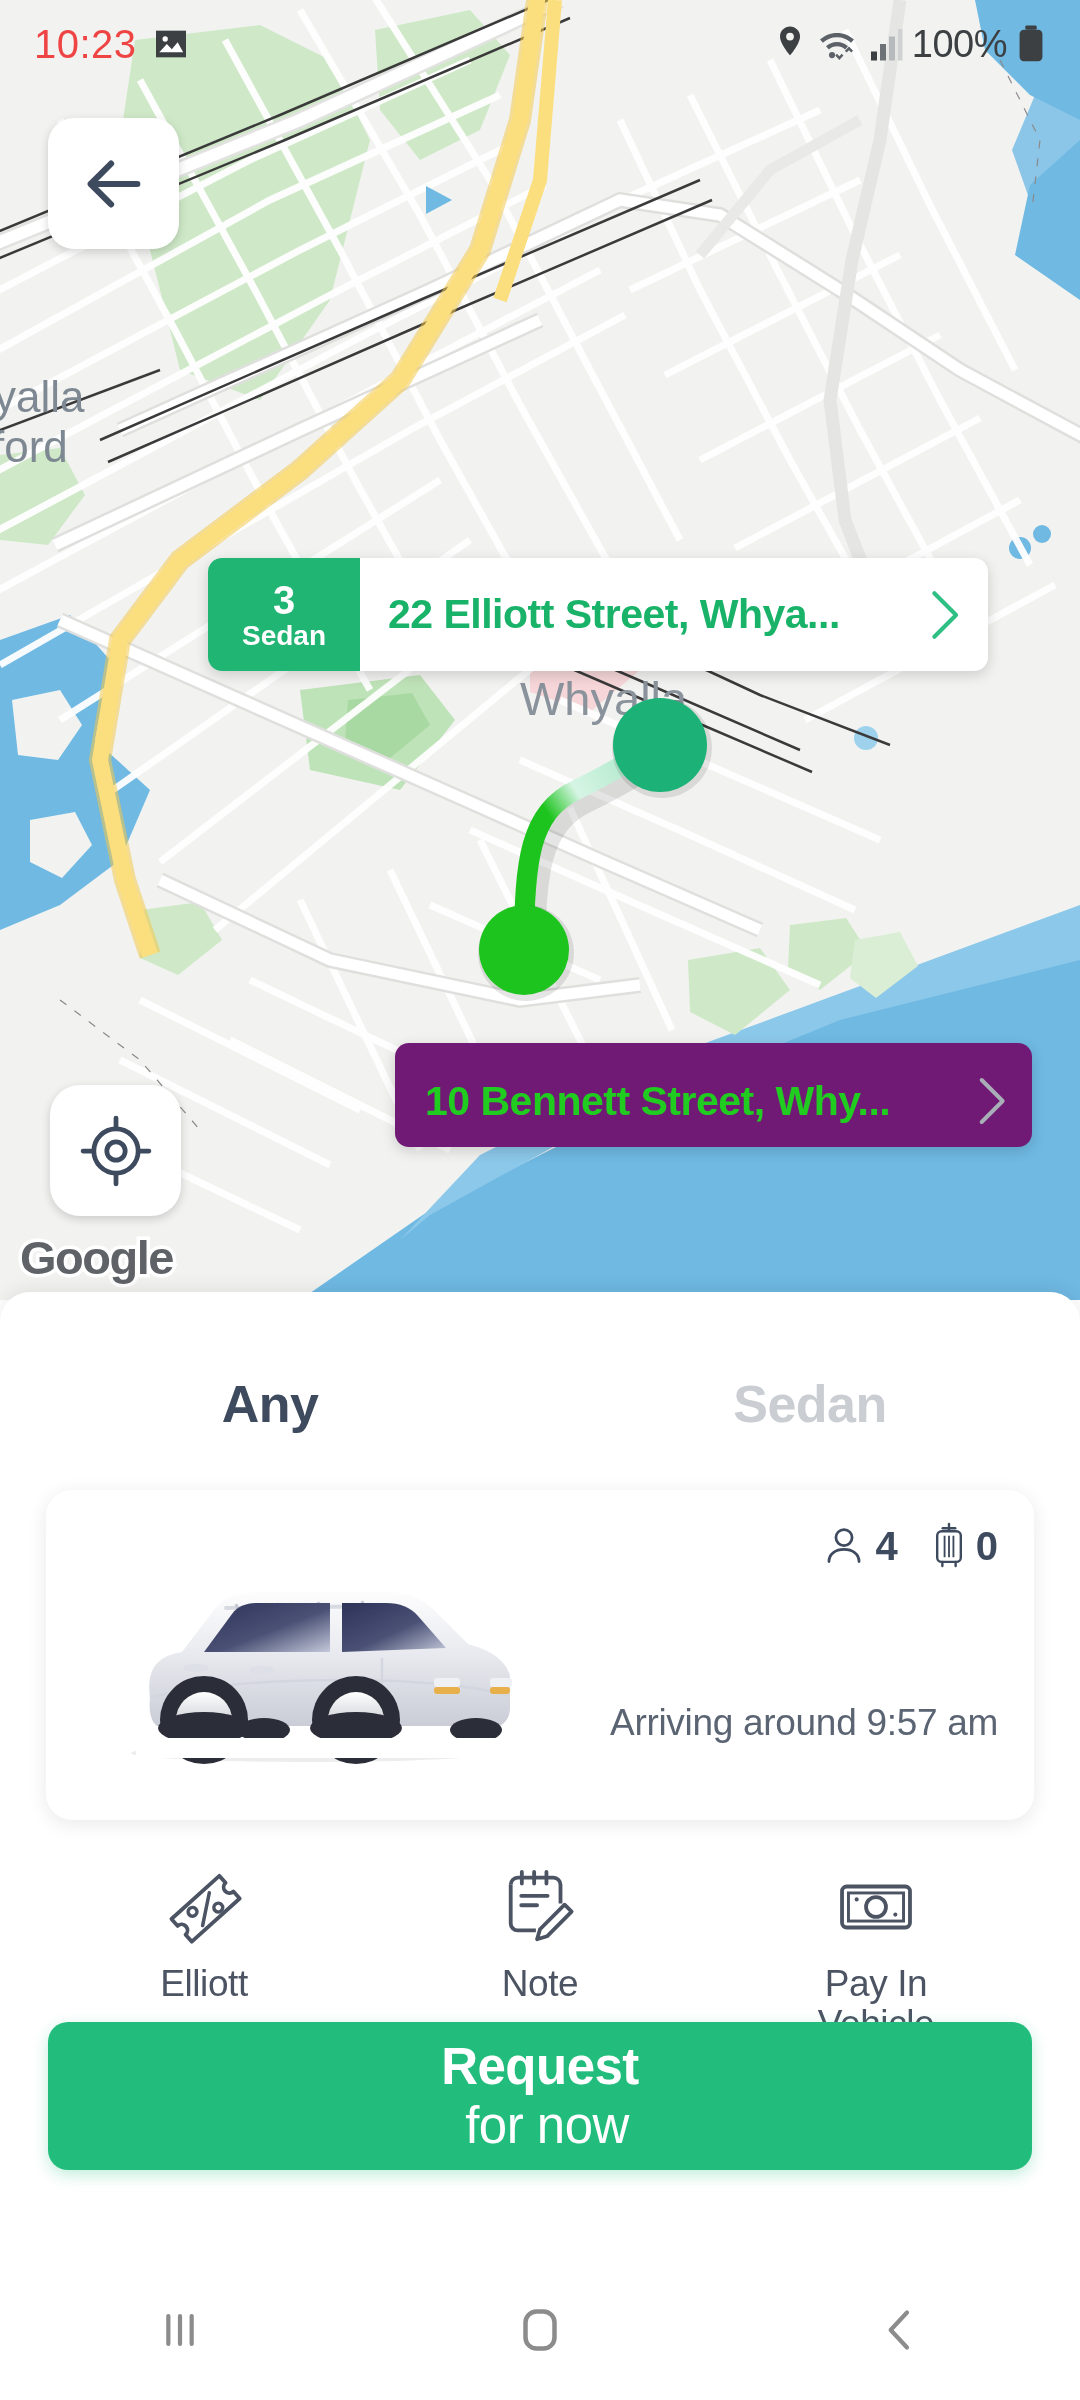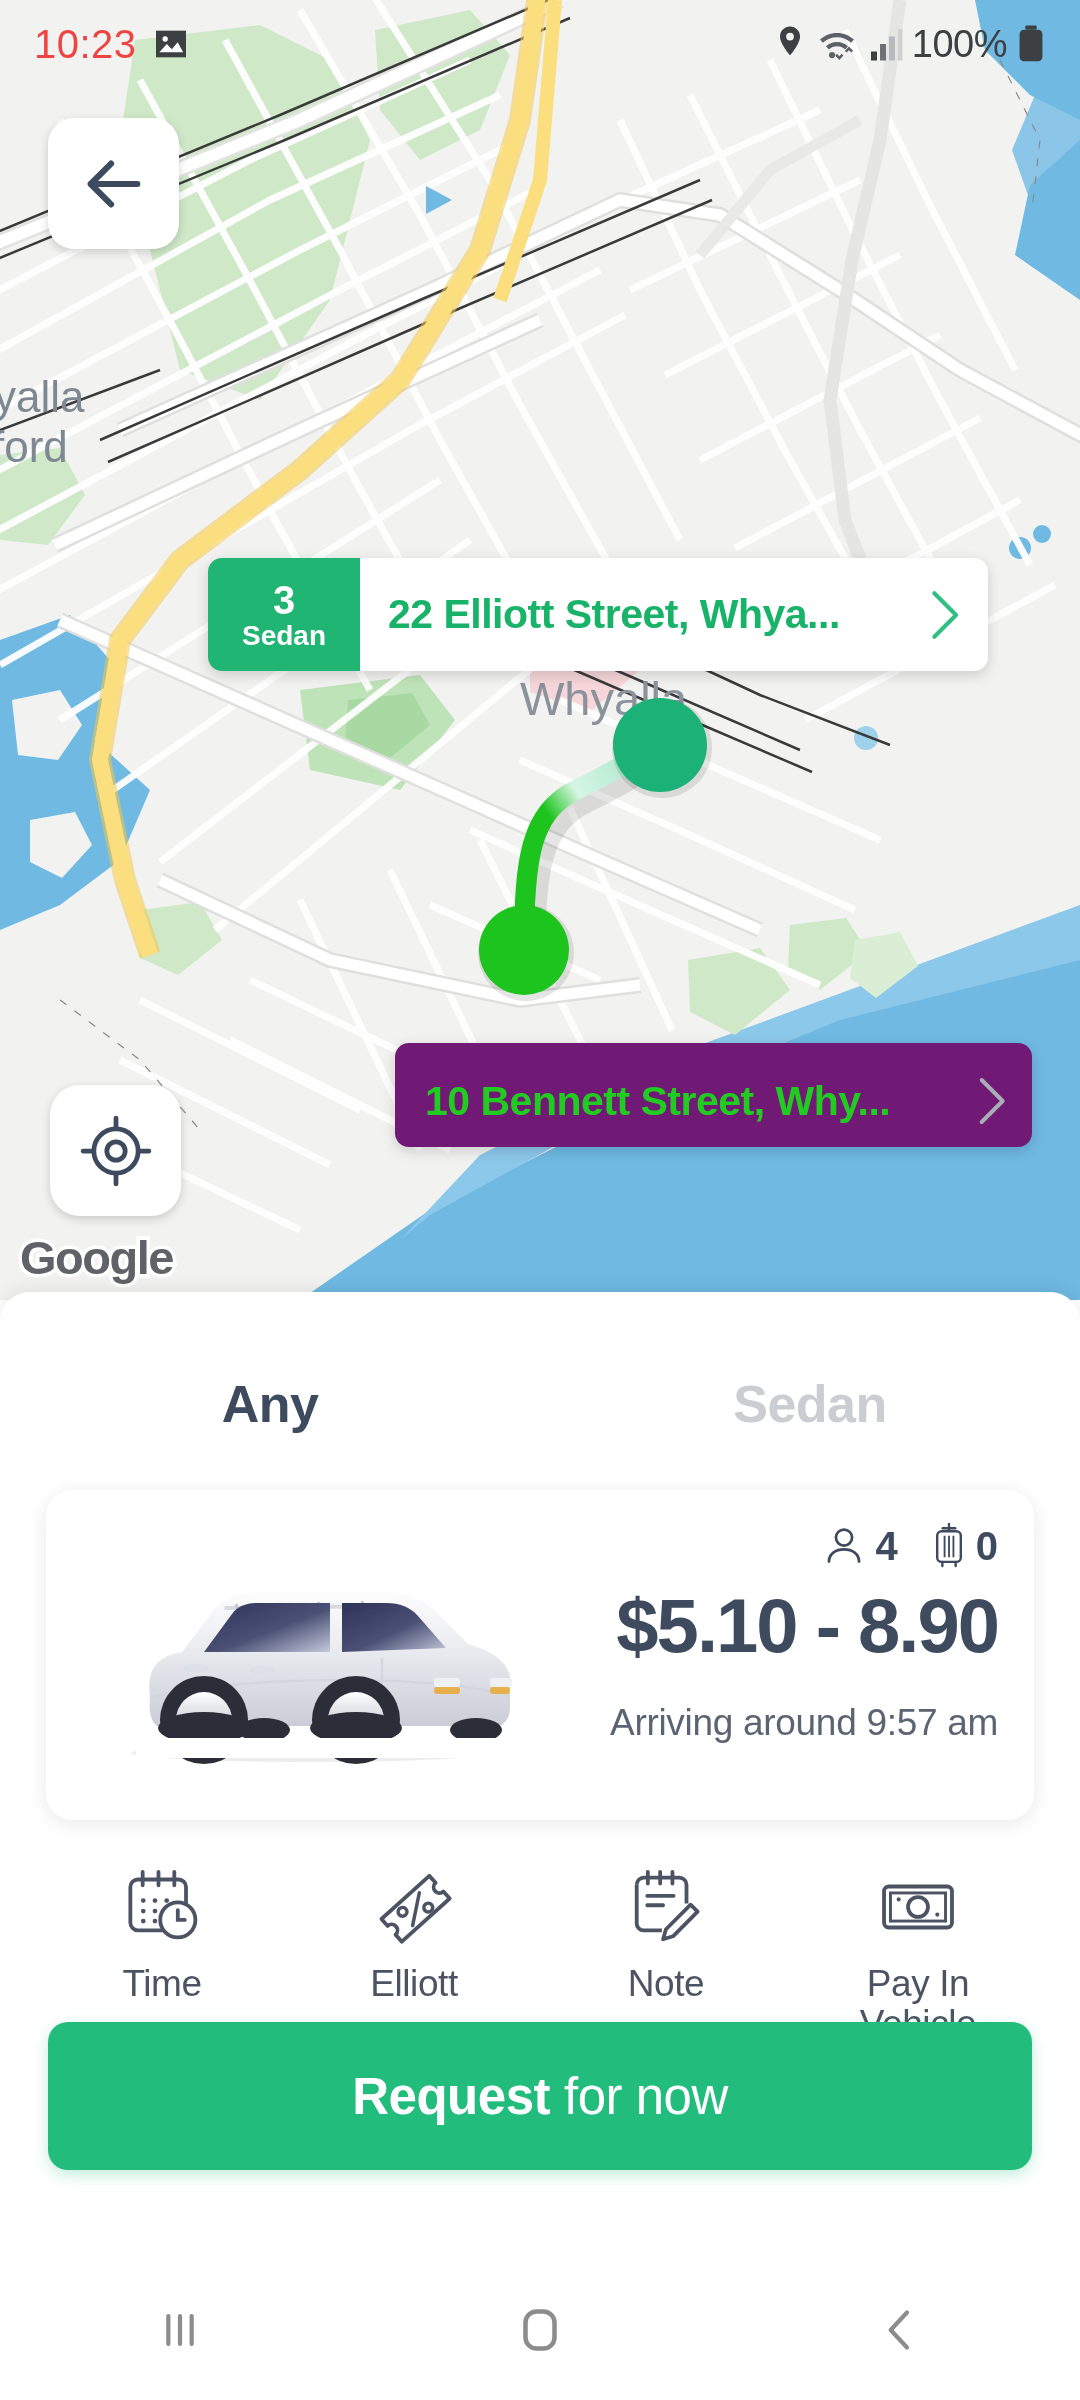--- a/index.html
+++ b/index.html
@@ -84,21 +84,21 @@
   
   #actions { display:flex; margin:46px 36px 0 36px; }
   .action { flex:1; display:flex; flex-direction:column; align-items:center; gap:16px; }
   .action-label { font-size:37px; color:#4C5463; text-align:center;
      line-height:1.08; letter-spacing:-0.4px; }
 
   
   #request-btn { position:absolute; left:48px; top:2022px; width:984px; height:148px;
      background:#22BD7D; border-radius:20px; z-index:31;
      display:flex; align-items:center; justify-content:center;
-     box-shadow:0 5px 16px rgba(34,189,125,.28); }
+     box-shadow:0 5px 16px rgba(34,189,125,.28);flex-direction:column; }
   #request-btn .b { font-size:51px; font-weight:bold; color:#fff; letter-spacing:-0.5px; }
   #request-btn .l { font-size:51px; font-weight:normal; color:#fff; letter-spacing:-0.5px;
      margin-left:14px; }
 
   
   #navbar { position:absolute; left:0; top:2260px; width:1080px; height:140px;
      background:#fff; z-index:35;
      display:flex; align-items:center; justify-content:space-around; }
   .nav-btn { width:160px; height:140px; display:flex; align-items:center; justify-content:center; }
 </style>
@@ -378,44 +378,25 @@
         <svg width="34" height="48" viewBox="0 0 18 26" fill="none">
           <path d="M9 1v3.4" stroke="#3E4A5E" stroke-width="1.3" stroke-linecap="round"></path>
           <path d="M5.6 3.4h6.8" stroke="#3E4A5E" stroke-width="1.3" stroke-linecap="round"></path>
           <rect x="2.6" y="5" width="12.8" height="16.6" rx="2.4" stroke="#3E4A5E" stroke-width="1.3"></rect>
           <path d="M6.6 7.5v11.6M9 7.5v11.6M11.4 7.5v11.6" stroke="#3E4A5E" stroke-width="1"></path>
           <path d="M5.4 21.6v2.2M12.6 21.6v2.2" stroke="#3E4A5E" stroke-width="1.3" stroke-linecap="round"></path>
         </svg>
         <span>0</span>
       </div>
 
-      <div id="price">$5.10 - 8.90</div>
       <div id="arriving">Arriving around 9:57 am</div>
     </div>
 
     <div id="actions">
 
-      <div class="action">
-        <svg width="82" height="82" viewBox="0 0 28 28" fill="none">
-          <rect x="3.2" y="4.6" width="19" height="17.4" rx="2.6" stroke="#4C5463" stroke-width="1.3"></rect>
-          <path d="M7.4 2v4.6M12.8 2v4.6M18.2 2v4.6" stroke="#4C5463" stroke-width="1.3" stroke-linecap="round"></path>
-          <g fill="#4C5463">
-              <circle cx="7.6" cy="11.8" r=".8"></circle>
-              <circle cx="11.6" cy="11.8" r=".8"></circle>
-          <circle cx="15.6" cy="11.8" r=".8"></circle>
-              <circle cx="7.6" cy="15.4" r=".8"></circle>
-          <circle cx="11.6" cy="15.4" r=".8"></circle>
-              <circle cx="7.6" cy="18.8" r=".8"></circle>
-          <circle cx="11.6" cy="18.8" r=".8"></circle>
-            </g>
-          <circle cx="19.4" cy="18.4" r="6" fill="#fff" stroke="#4C5463" stroke-width="1.3"></circle>
-          <path d="M19.4 15.1v3.3h2.4" stroke="#4C5463" stroke-width="1.3" stroke-linecap="round"></path>
-        </svg>
-        <span class="action-label">Time</span>
-      </div>
 
       <div class="action">
         <svg width="82" height="82" viewBox="0 0 28 28" fill="none">
           <g transform="rotate(-42 14 14)">
             <path d="M3 9.6h22v3.2a2 2 0 000 4v3.2H3v-3.2a2 2 0 000-4z" stroke="#4C5463" stroke-width="1.3" stroke-linejoin="round"></path>
             <circle cx="10" cy="12.6" r="1.5" stroke="#4C5463" stroke-width="1.2"></circle>
             <circle cx="17.5" cy="17.4" r="1.5" stroke="#4C5463" stroke-width="1.2"></circle>
             <path d="M18.6 11.6l-9.2 6.8" stroke="#4C5463" stroke-width="1.2" stroke-linecap="round"></path>
           </g>
         </svg>

